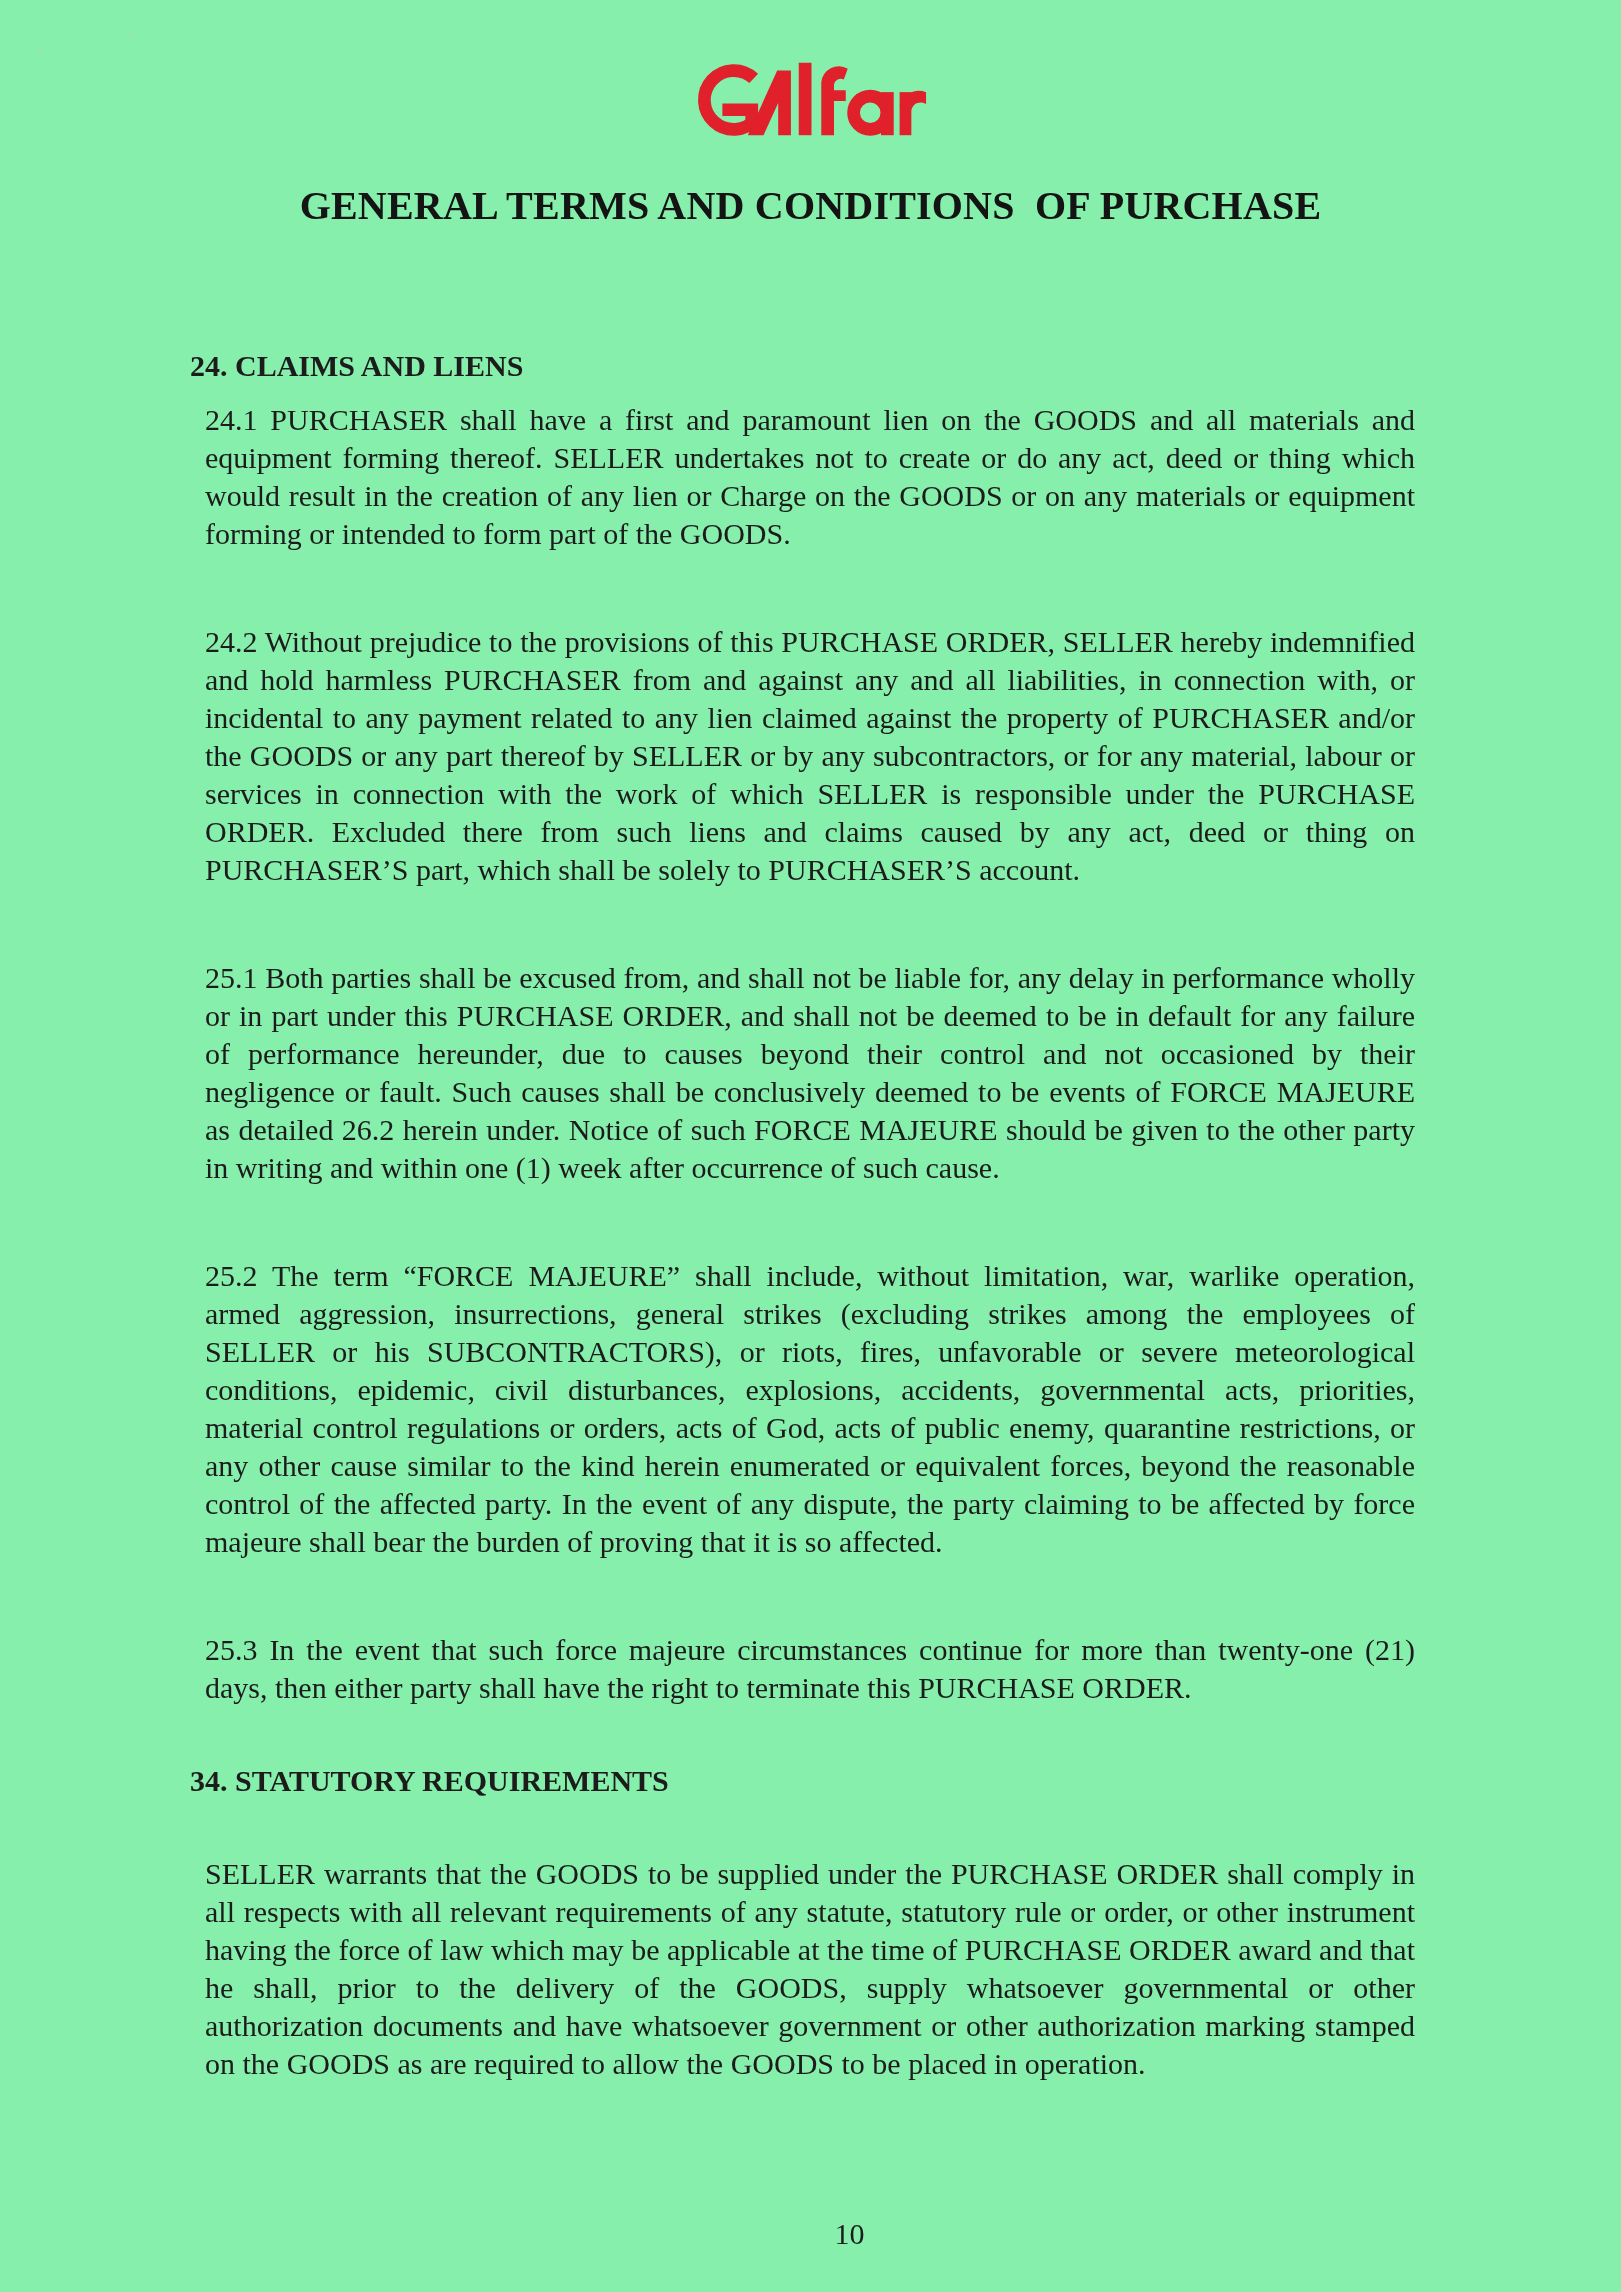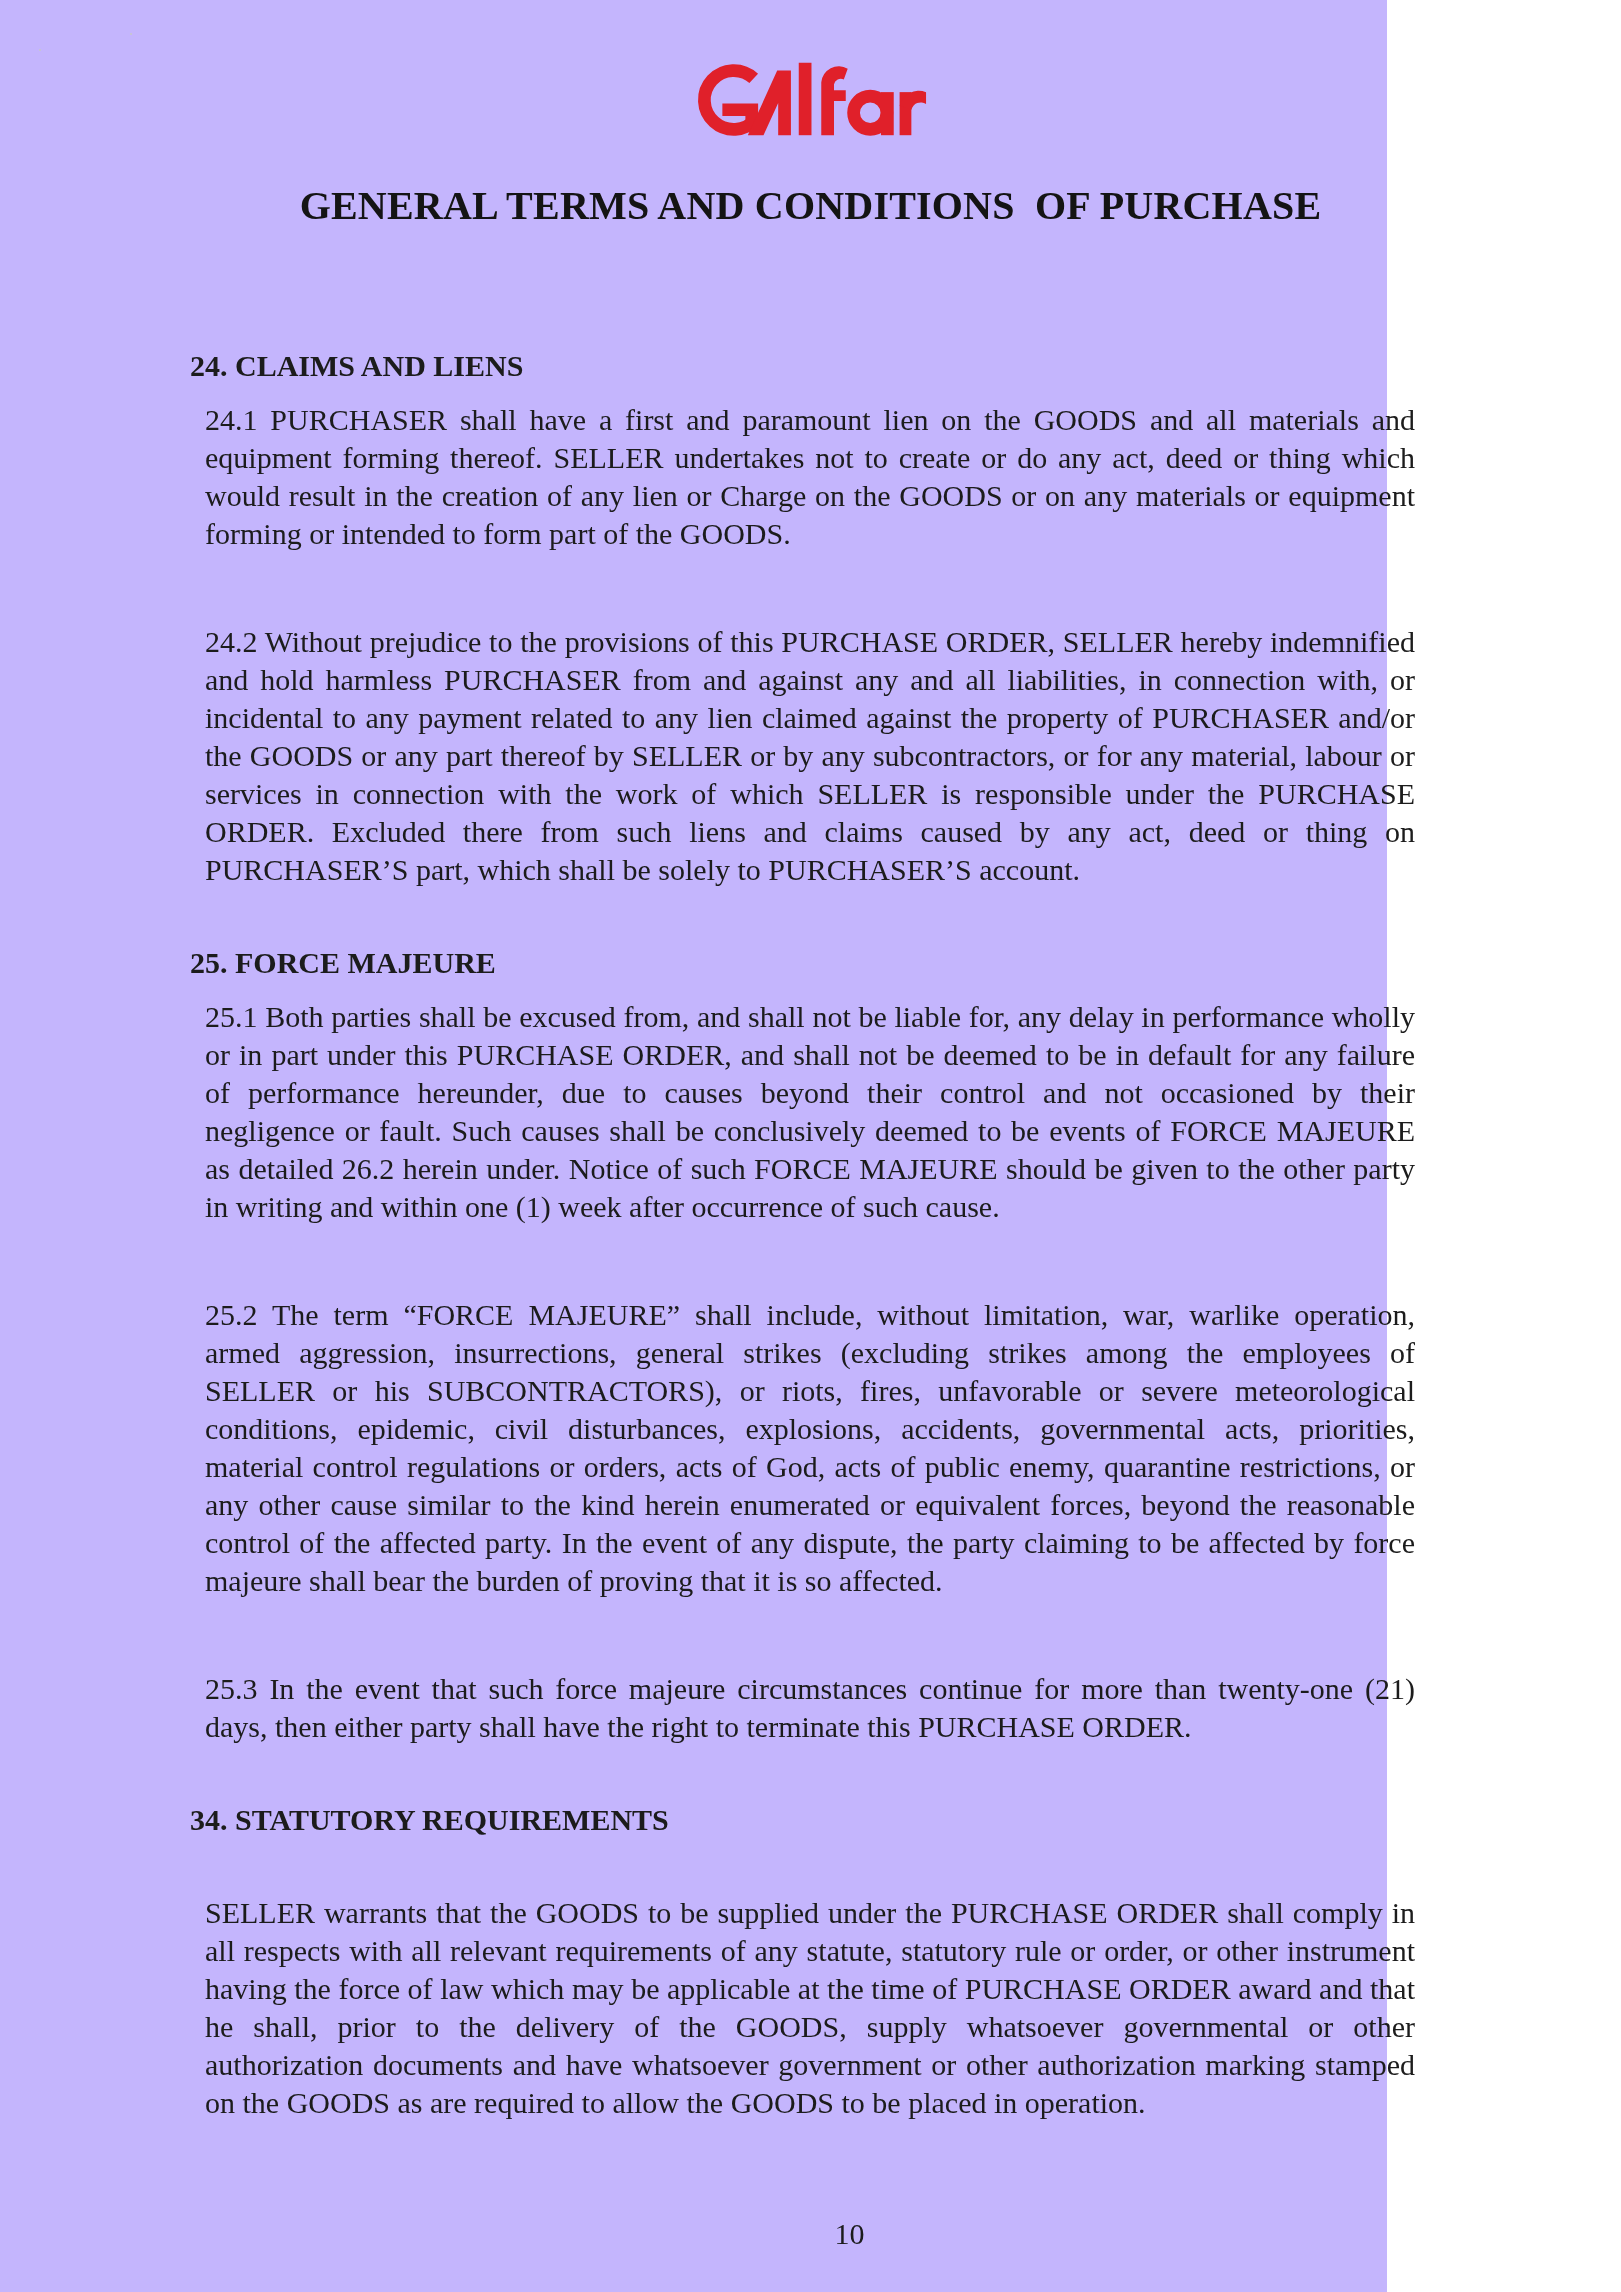--- a/index.html
+++ b/index.html
@@ -11,23 +11,23 @@
       width: 1621px;
       height: 2293px;
       position: relative;
       overflow: hidden;
       font-family: "Liberation Serif", "DejaVu Serif", serif;
       color: #1a1a1a;
     }
     .page {
       position: absolute;
       left: 0; top: 0;
-      width: 1387px;
+      width: 1621px;
       height: 2293px;
-      background: #c4b5fd;
+      background: #86efac;
     }
     .logo {
       position: absolute;
       left: 0;
       width: 1621px;
       top: 49px;
       text-align: center;
       height: 98px;
     }
     .logo svg {
@@ -125,21 +125,20 @@
     <div>
       <h2 class="heading">24. CLAIMS AND LIENS</h2>
       <p>24.1 PURCHASER shall have a first and paramount lien on the GOODS and all materials and equipment forming thereof. SELLER undertakes not to create or do any act, deed or thing which would result in the creation of any lien or Charge on the GOODS or on any materials or equipment forming or intended to form part of the GOODS.</p>
       <div class="gap"></div>
       <p>24.2 Without prejudice to the provisions of this PURCHASE ORDER, SELLER hereby indemnified and hold harmless PURCHASER from and against any and all liabilities, in connection with, or incidental to any payment related to any lien claimed against the property of PURCHASER and/or the GOODS or any part thereof by SELLER or by any subcontractors, or for any material, labour or services in connection with the work of which SELLER is responsible under the PURCHASE ORDER. Excluded there from such liens and claims caused by any act, deed or thing on PURCHASER’S part, which shall be solely to PURCHASER’S account.</p>
     </div>
 
     <div class="gap"></div>
 
     <div>
-      <h2 class="heading">25. FORCE MAJEURE</h2>
       <p>25.1 Both parties shall be excused from, and shall not be liable for, any delay in performance wholly or in part under this PURCHASE ORDER, and shall not be deemed to be in default for any failure of performance hereunder, due to causes beyond their control and not occasioned by their negligence or fault. Such causes shall be conclusively deemed to be events of FORCE MAJEURE as detailed 26.2 herein under. Notice of such FORCE MAJEURE should be given to the other party in writing and within one (1) week after occurrence of such cause.</p>
       <div class="gap"></div>
       <p>25.2 The term “FORCE MAJEURE” shall include, without limitation, war, warlike operation, armed aggression, insurrections, general strikes (excluding strikes among the employees of SELLER or his SUBCONTRACTORS), or riots, fires, unfavorable or severe meteorological conditions, epidemic, civil disturbances, explosions, accidents, governmental acts, priorities, material control regulations or orders, acts of God, acts of public enemy, quarantine restrictions, or any other cause similar to the kind herein enumerated or equivalent forces, beyond the reasonable control of the affected party. In the event of any dispute, the party claiming to be affected by force majeure shall bear the burden of proving that it is so affected.</p>
       <div class="gap"></div>
       <p>25.3 In the event that such force majeure circumstances continue for more than twenty-one (21) days, then either party shall have the right to terminate this PURCHASE ORDER.</p>
     </div>
 
     <div class="gap"></div>
 
     <div>

